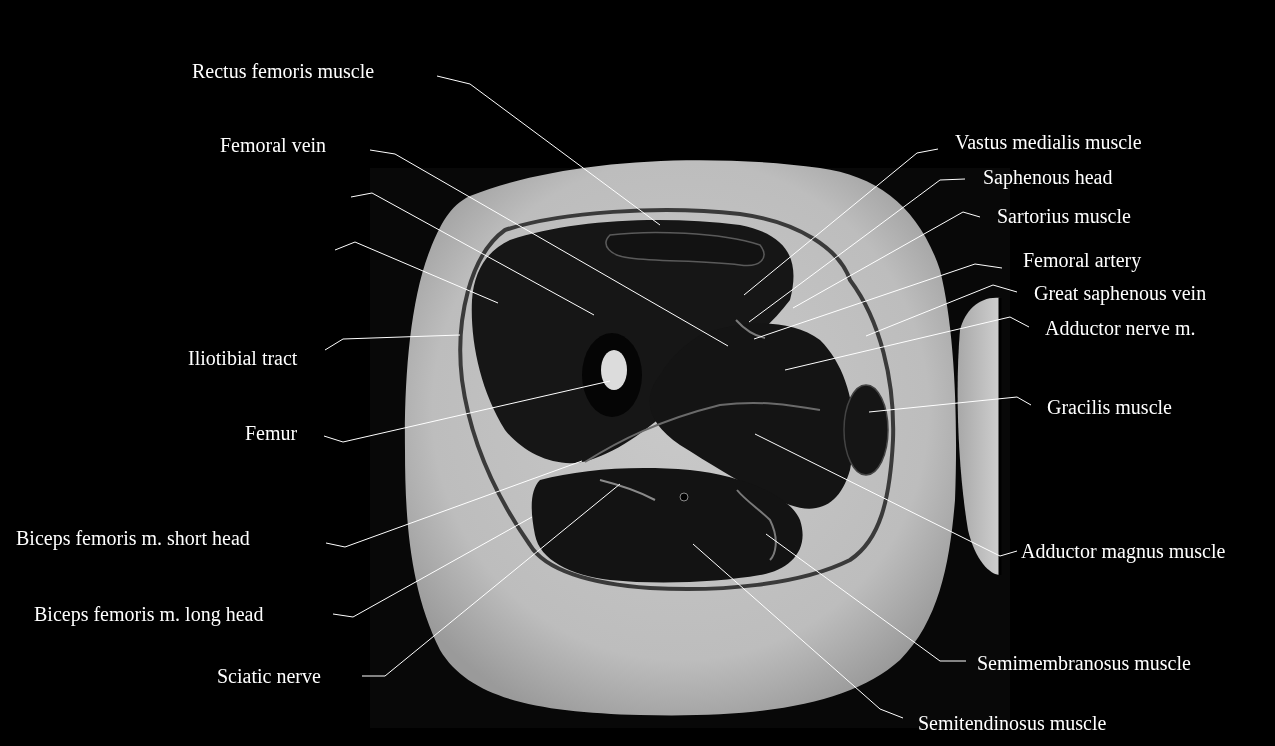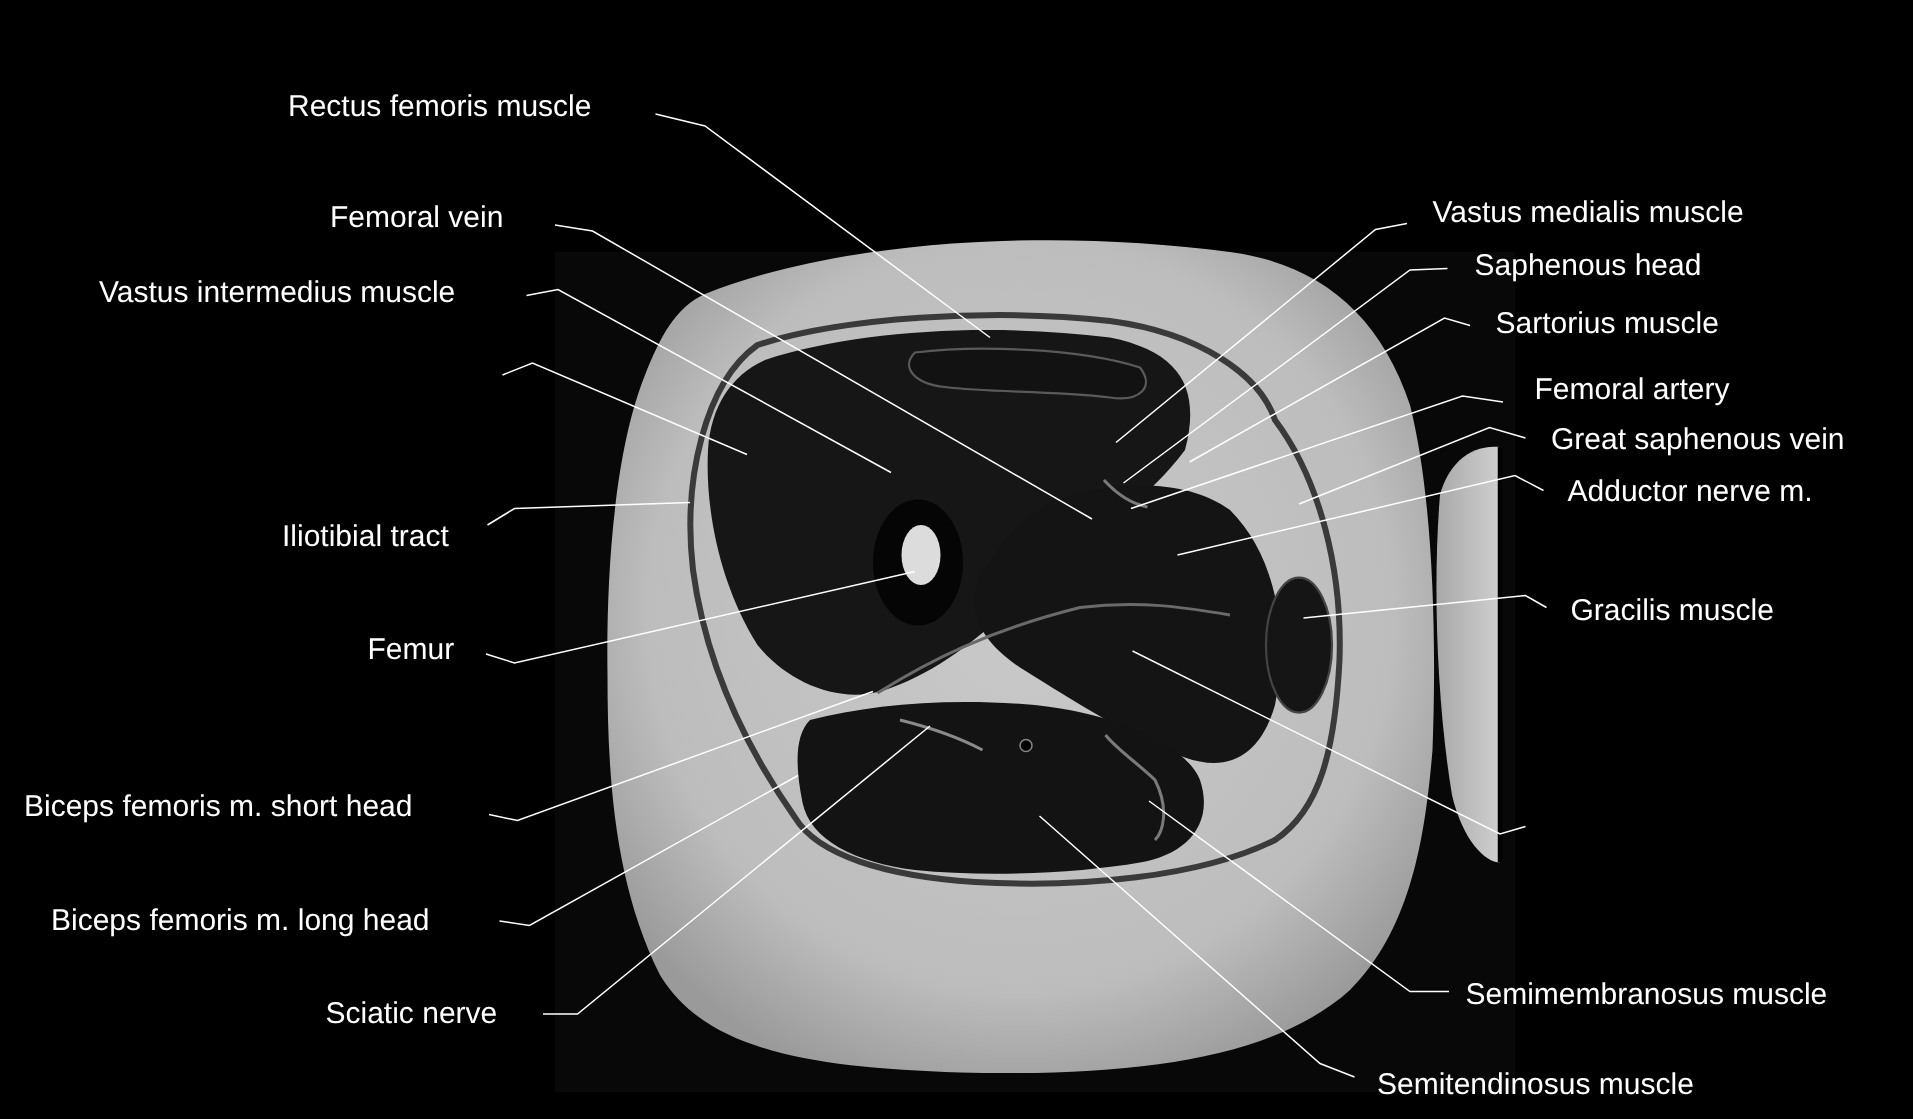--- a/index.html
+++ b/index.html
@@ -1,16 +1,16 @@
 <!DOCTYPE html>
 <html><head>
   <meta charset="utf-8">
   <style>
     html, body { margin: 0; padding: 0; background: #000; }
-    #stage { position: relative; width: 1275px; height: 746px; background: #000; overflow: hidden; font-family: Liberation Sans, sans-serif; }
+    #stage { position: relative; width: 1275px; height: 746px; background: #000; overflow: hidden; font-family: Liberation Serif, serif; }
     svg.mri { position: absolute; left: 0; top: 0; }
     .label { position: absolute; color: #fff; font-size: 20px; line-height: 22px; white-space: nowrap; }
   </style>
 </head>
 <body>
 
 <div id="stage">
   <svg class="mri" width="1275" height="746" viewBox="0 0 1275 746">
     <defs>
       <radialGradient id="fatGrad" cx="50%" cy="45%" r="60%">
@@ -82,29 +82,29 @@
       <polyline points="1029,327 1010,317 785,370"></polyline>
       <polyline points="1031,405 1017,397 869,412"></polyline>
       <polyline points="1017,551 1000,556 755,434"></polyline>
       <polyline points="966,661 940,661 766,534"></polyline>
       <polyline points="903,718 880,709 693,544"></polyline>
     </g>
   </svg>
 
   <div class="label" style="left:192px;top:60px">Rectus femoris muscle</div>
   <div class="label" style="left:220px;top:134px">Femoral vein</div>
-  <div class="label" style="left:66px;top:184px">Vastus intermedius muscle</div>
   <div class="label" style="left:188px;top:347px">Iliotibial tract</div>
   <div class="label" style="left:245px;top:422px">Femur</div>
   <div class="label" style="left:16px;top:527px">Biceps femoris m. short head</div>
   <div class="label" style="left:34px;top:603px">Biceps femoris m. long head</div>
   <div class="label" style="left:217px;top:665px">Sciatic nerve</div>
 
   <div class="label" style="left:955px;top:131px">Vastus medialis muscle</div>
   <div class="label" style="left:983px;top:166px">Saphenous head</div>
   <div class="label" style="left:997px;top:205px">Sartorius muscle</div>
   <div class="label" style="left:1023px;top:249px">Femoral artery</div>
   <div class="label" style="left:1034px;top:282px">Great saphenous vein</div>
   <div class="label" style="left:1045px;top:317px">Adductor nerve m.</div>
   <div class="label" style="left:1047px;top:396px">Gracilis muscle</div>
+  <div class="label" style="left:1021px;top:540px">Adductor magnus muscle</div>
   <div class="label" style="left:918px;top:712px">Semitendinosus muscle</div>
   <div class="label" style="left:977px;top:652px">Semimembranosus muscle</div>
 </div>
 
 </body></html>

